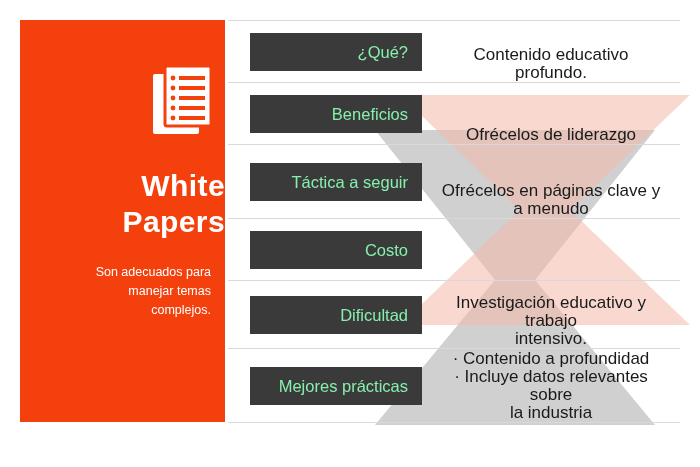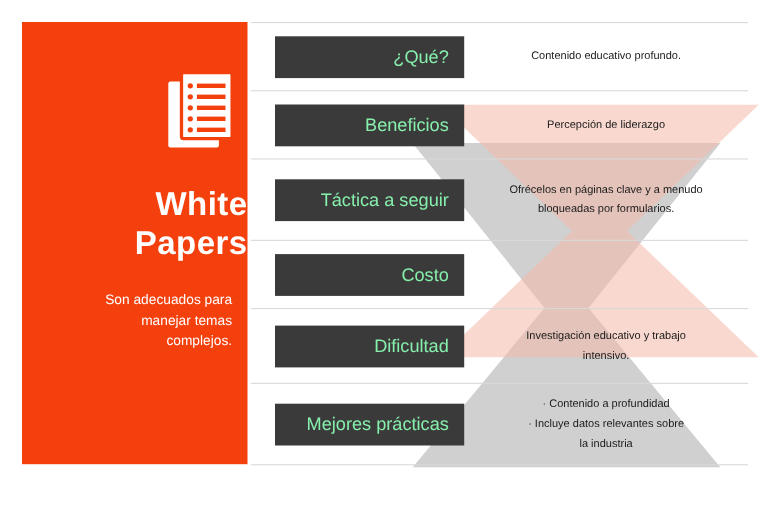--- a/index.html
+++ b/index.html
@@ -117,27 +117,27 @@
     width: 172px;
     text-align: right;
     padding-right: 14px;
     box-sizing: border-box;
     white-space: nowrap;
     overflow: hidden;
   }
   .value-cell {
     flex: 1 1 auto;
     display: flex;
-    align-items: center;
+    align-items: flex-end;
     justify-content: center;
     text-align: center;
     padding: 0 14px;
     box-sizing: border-box;
     color: #1a1a1a;
-    font-size: 10px;
+    font-size: 17px;
     line-height: 18px;
     position: relative;
     z-index: 3;
   }
   .value-cell span { display: block; }
 </style>
 </head>
 <body>
 
 <div class="canvas">
@@ -187,33 +187,32 @@
         </div>
       </div>
     </div>
 
     <div class="row row-1">
       <div class="label-cell">
         <div class="label-chip">Beneficios</div>
       </div>
       <div class="value-cell">
         <div>
-          <span>Percepción de liderazgo</span>
+          <span>Ofrécelos de liderazgo</span>
         </div>
       </div>
     </div>
 
     <div class="row row-2">
       <div class="label-cell">
         <div class="label-chip">Táctica a seguir</div>
       </div>
       <div class="value-cell">
         <div>
           <span>Ofrécelos en páginas clave y a menudo</span>
-          <span>bloqueadas por formularios.</span>
         </div>
       </div>
     </div>
 
     <div class="row row-3">
       <div class="label-cell">
         <div class="label-chip">Costo</div>
       </div>
     </div>
 

